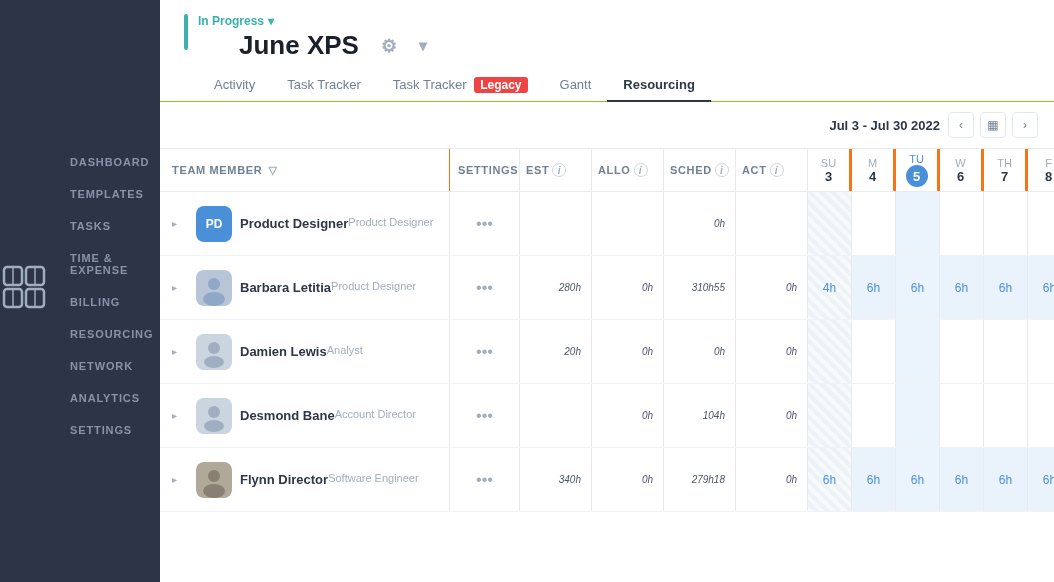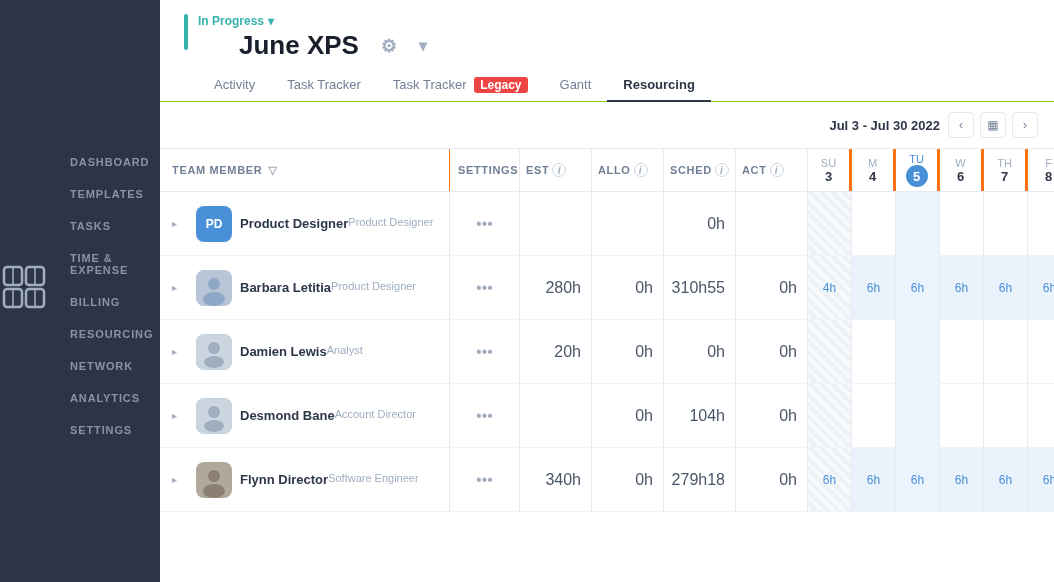--- a/index.html
+++ b/index.html
@@ -311,23 +311,24 @@
       cursor: pointer;
     }
 
     .row-est, .row-allo, .row-sched, .row-act {
       width: 72px;
       flex-shrink: 0;
       display: flex;
       align-items: center;
       justify-content: flex-end;
       padding: 0 10px;
-      font-size: 16px;
+      font-size: 10px;
       color: #4a5568;
       border-right: 1px solid #e8eaf0;
+      font-style: italic;
     }
 
     .row-calendar {
       flex: 1;
       display: flex;
     }
     .day-cell {
       flex: 1;
       min-width: 44px;
       border-right: 1px solid #e8eaf0;

